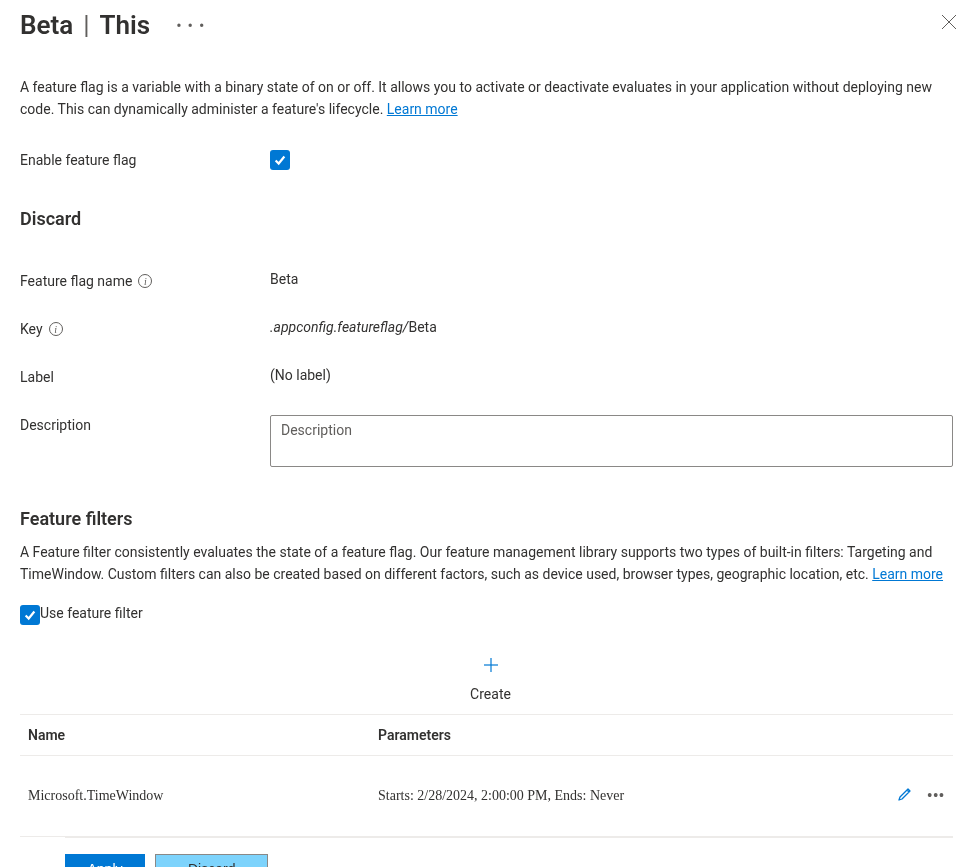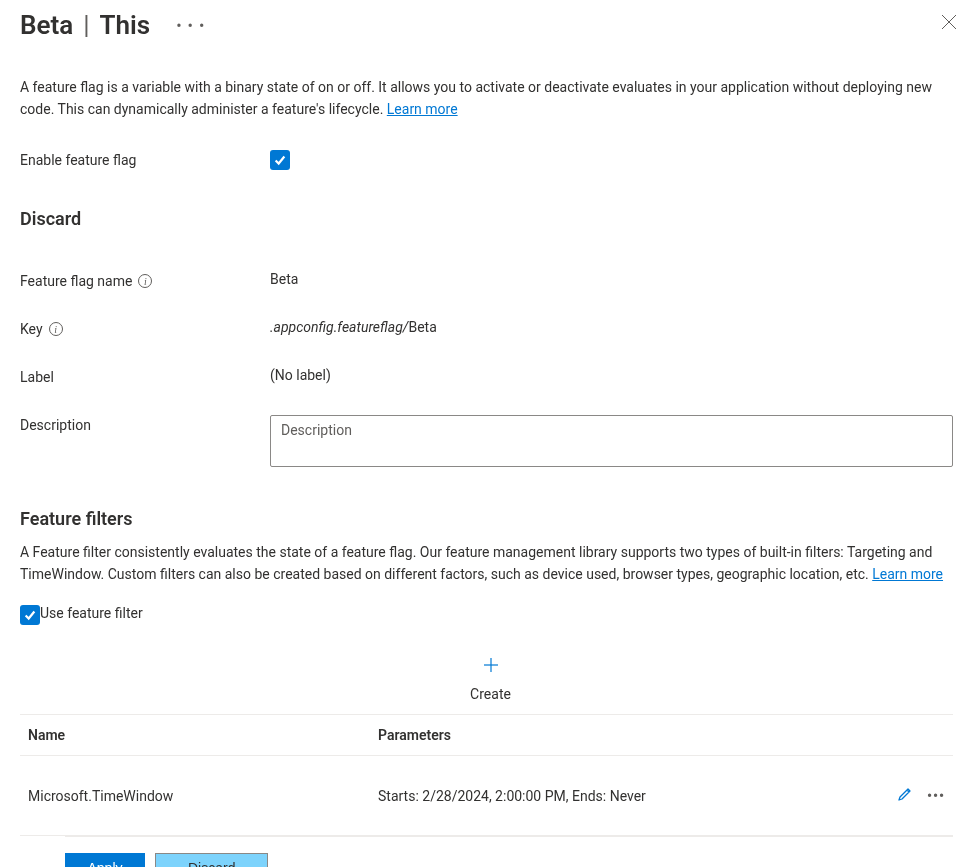--- a/index.html
+++ b/index.html
@@ -155,20 +155,21 @@
     font-weight:600;
     font-size:14px;
     padding:12px 8px;
     border-top:1px solid var(--border-light);
     border-bottom:1px solid var(--border-light);
   }
   table.filters td {
     padding:30px 8px;
     border-bottom:1px solid var(--border-light);
     font-size:14px;
+    font-family:Liberation Serif, serif;
   }
   .row-actions {
     display:flex; justify-content:flex-end; gap:14px; align-items:center;
   }
   .edit-icon { color: var(--accent); cursor:pointer;}
   .row-more { color:#605e5c; cursor:pointer; font-weight:bold; letter-spacing:1px;}
 
   .footer {
     border-top:1px solid var(--border-light);
     margin-top:auto;

